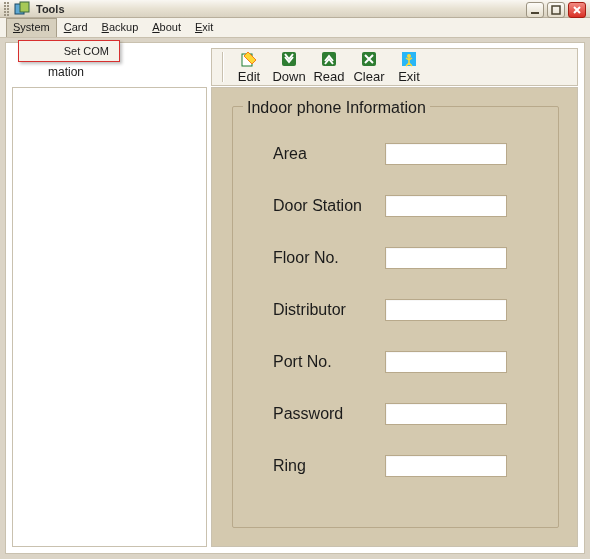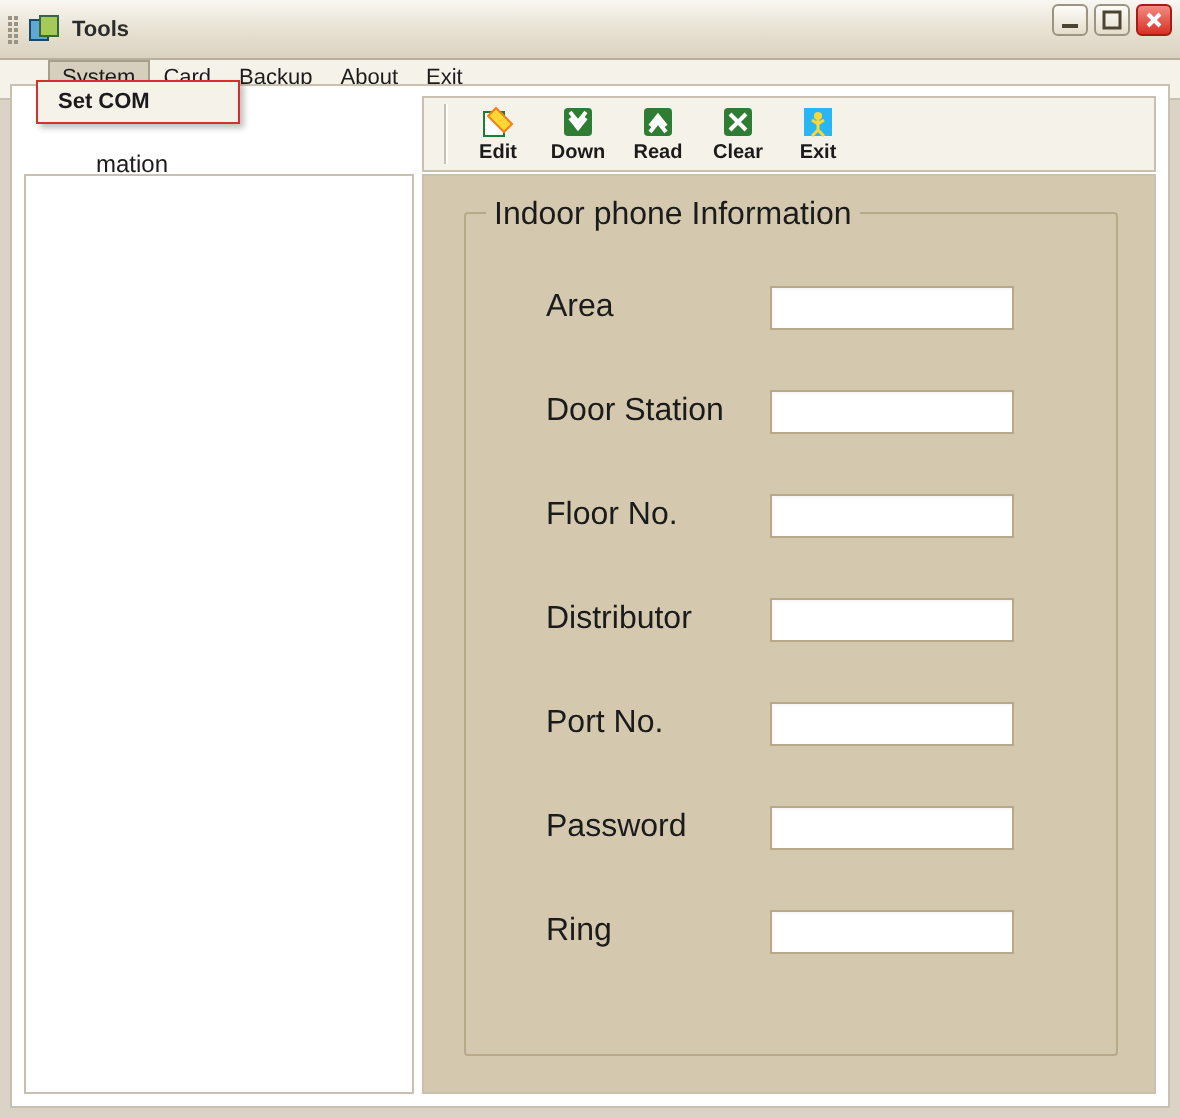--- a/index.html
+++ b/index.html
@@ -1,20 +1,20 @@
 <!DOCTYPE html>
 <html><head>
 <meta charset="utf-8">
 <style>
   * { box-sizing: border-box; margin: 0; padding: 0; font-family: Tahoma, Arial, sans-serif; font-size: 11px; }
   body { background: #dbd4c6; width: 590px; height: 559px; overflow: hidden; }
 
   
   .titlebar {
-    height: 30px;
+    height: 18px;
     background: linear-gradient(to bottom, #f9f7f2 0%, #e8e2d3 50%, #d9d2c1 100%);
     border-bottom: 1px solid #b8af9c;
     display: flex;
     align-items: center;
     padding: 0 4px;
     position: relative;
   }
   .grip {
     display: flex;
     flex-direction: column;
@@ -50,21 +50,21 @@
   }
   .win-btn svg { width: 10px; height: 10px; }
 
   
   .menubar {
     height: 20px;
     background: #f5f2ea;
     border-bottom: 1px solid #c9c1af;
     display: flex;
     align-items: stretch;
-    padding-left: 24px;
+    padding-left: 6px;
     position: relative;
   }
   .menubar .menu-item {
     padding: 3px 7px;
     color: #1b1b1b;
     cursor: default;
   }
   .menubar .menu-item u { text-decoration: underline; }
   .menubar .menu-item.active {
     background: #d6cfbd;
@@ -79,35 +79,34 @@
     top: 40px;
     left: 18px;
     width: 102px;
     background: #f5f2ea;
     border: 1px solid #d72f2f;
     box-shadow: 2px 2px 3px rgba(0,0,0,0.25);
     z-index: 50;
   }
   .dropdown-item {
     padding: 4px 10px;
-    text-align: left;
-    color: #1b1b1b;
-    font-weight: bold;
+    text-align: right;
+    color: #1b1b1b;
   }
 
   
   .client {
     position: absolute;
     top: 42px; left: 5px; right: 5px; bottom: 5px;
     background: #fff;
     border: 1px solid #c9c1af;
   }
   .sub-title {
     position: absolute;
-    top: 32px; left: 42px;
+    top: 22px; left: 42px;
     color: #1b1b1b;
     font-size: 12px;
   }
 
   
   .toolbar {
     position: absolute;
     top: 5px; left: 205px; right: 6px;
     height: 38px;
     background: #f5f2ea;
@@ -119,21 +118,21 @@
   }
   .toolbar .divider {
     width:0;height:30px;border-left:1px solid #c9c1af;border-right:1px solid #fff;margin:0 2px;
   }
   .tb-btn {
     display: flex; flex-direction: column; align-items: center; justify-content: center;
     width: 34px; height: 34px;
     cursor: default;
   }
   .tb-btn .iconbox { width: 18px; height: 18px; display:flex;align-items:center;justify-content:center; }
-  .tb-btn .lbl { font-size: 10px; color: #1b1b1b; margin-top: 1px; font-weight: bold; }
+  .tb-btn .lbl { font-size: 13px; color: #1b1b1b; margin-top: 1px; }
 
   
   .sidebar {
     position: absolute;
     top: 44px; left: 6px;
     width: 195px; bottom: 6px;
     background: #fff;
     border: 1px solid #c9c1af;
   }
 

